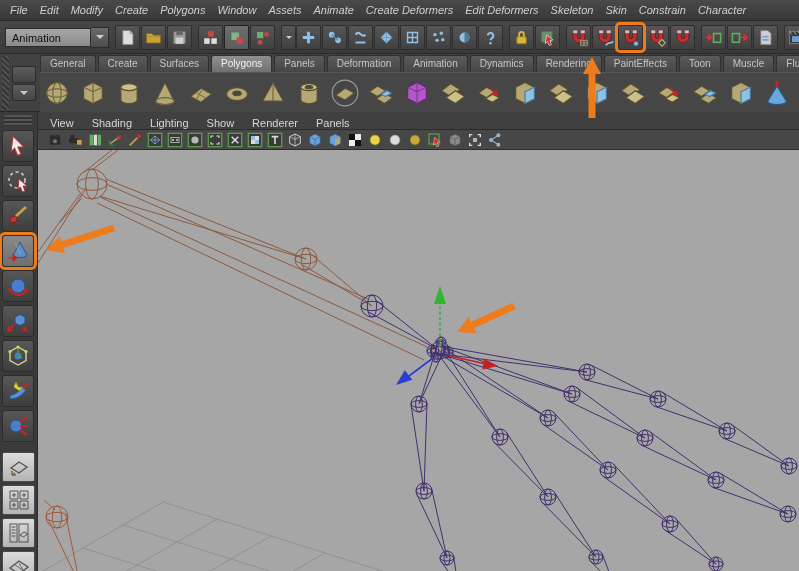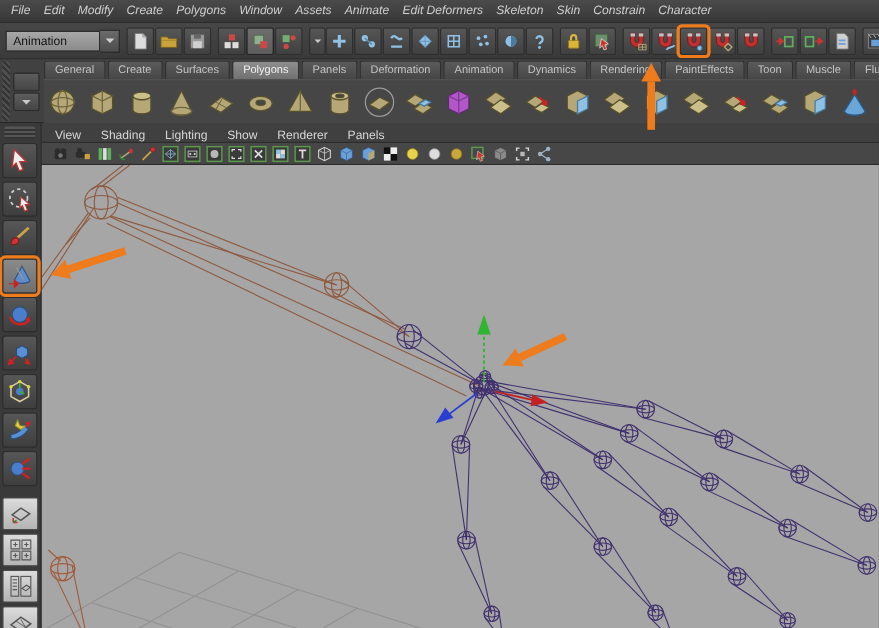--- a/index.html
+++ b/index.html
@@ -433,20 +433,21 @@
   <div class="menubar">
 
   <div class="menu-item">File</div>
       <div class="menu-item">Edit</div>
       <div class="menu-item">Modify</div>
       <div class="menu-item">Create</div>
       <div class="menu-item">Polygons</div>
       <div class="menu-item">Window</div>
       <div class="menu-item">Assets</div>
       <div class="menu-item">Animate</div>
+      <div class="menu-item">Create Deformers</div>
       <div class="menu-item">Edit Deformers</div>
       <div class="menu-item">Skeleton</div>
       <div class="menu-item">Skin</div>
       <div class="menu-item">Constrain</div>
       <div class="menu-item">Character</div>
     </div>
 
   <div class="statusline">
     <div class="handle"></div>
     <div class="menuset">

